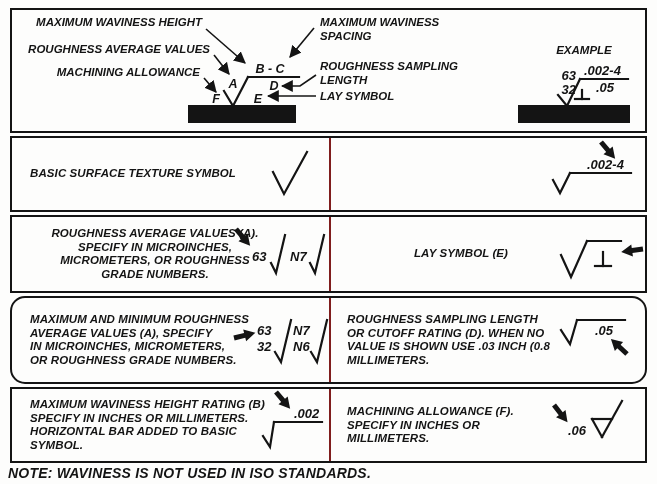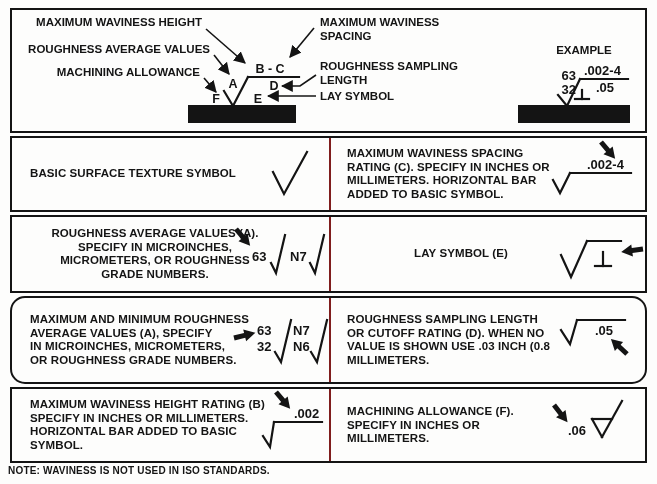--- a/index.html
+++ b/index.html
@@ -1,38 +1,38 @@
 <!DOCTYPE html>
 <html><head>
 <meta charset="utf-8">
 <style>
   html,body{margin:0;padding:0;background:#ffffff;}
   .page{
     position:relative;width:657px;height:484px;background:#fdfdfc;color:#141414;
-    font-family:"Liberation Sans", sans-serif;font-weight:bold;overflow:hidden;
+    font-family:"Liberation Sans", sans-serif;font-weight:bold;overflow:hidden;font-style:italic;
   }
   .box{position:absolute;border:2px solid #141414;background:#fdfdfc;box-sizing:border-box;}
   .header-box{left:10px;top:8px;width:637px;height:125px;}
   .hdr-svg{position:absolute;left:0;top:0;width:633px;height:121px;}
   .row{left:10px;width:637px;display:flex;}
   .row1{top:136px;height:76px;}
   .row2{top:215px;height:78px;text-align:center;}
   .row3{top:296px;height:88px;border-radius:15px;}
   .row4{top:387px;height:76px;}
   .cell-left{width:317px;border-right:2px solid #7f1d1d;position:relative;}
   .cell-right{flex:1;position:relative;}
   .cell-text{
     position:absolute;left:18px;top:50%;transform:translateY(-50%);
     font-size:11.5px;line-height:13.6px;letter-spacing:0.1px;white-space:pre-line;
     width:250px;
   }
   .cell-right .cell-text{left:16px;width:228px;}
   .sym{position:absolute;}
   .note{
-    position:absolute;left:8px;top:465px;font-size:10px;letter-spacing:0.2px;
+    position:absolute;left:8px;top:465px;font-size:14px;letter-spacing:0.2px;
   }
   svg .ln{stroke:#141414;stroke-width:2.2;fill:none;stroke-linecap:square;}
   svg .thin{stroke:#141414;stroke-width:1.6;fill:none;}
   svg .fat{fill:#141414;}
   svg text{fill:#141414;font-family:"Liberation Sans", sans-serif;font-weight:bold;}
   svg .t11{font-size:11.5px;}
   svg .t12{font-size:12.5px;}
   svg .t13{font-size:13px;}
 </style>
 </head>
@@ -89,24 +89,20 @@
   </div>
 
   <div class="box row row1">
     <div class="cell-left">
       <div class="cell-text">BASIC SURFACE TEXTURE SYMBOL</div>
       <svg class="sym" style="left:255px;top:10px" width="46" height="52">
         <path class="ln" d="M6,24 L17,46 L40,4" stroke-width="2.4"></path>
       </svg>
     </div>
     <div class="cell-right">
-      <div class="cell-text">MAXIMUM WAVINESS SPACING
-RATING (C). SPECIFY IN INCHES OR
-MILLIMETERS. HORIZONTAL BAR
-ADDED TO BASIC  SYMBOL.</div>
       <svg class="sym" style="left:218px;top:0" width="88" height="68">
         <path class="fat" d="M0,-2.5 L11,-2.5 L11,-6 L22,0 L11,6 L11,2.5 L0,2.5 Z" transform="translate(52,4) rotate(50)"></path>
         <text class="t13" x="38" y="31">.002-4</text>
         <line class="ln" x1="21" y1="35" x2="82" y2="35"></line>
         <path class="ln" d="M4,42 L11,55 L21,35"></path>
       </svg>
     </div>
   </div>
 
   <div class="box row row2">

